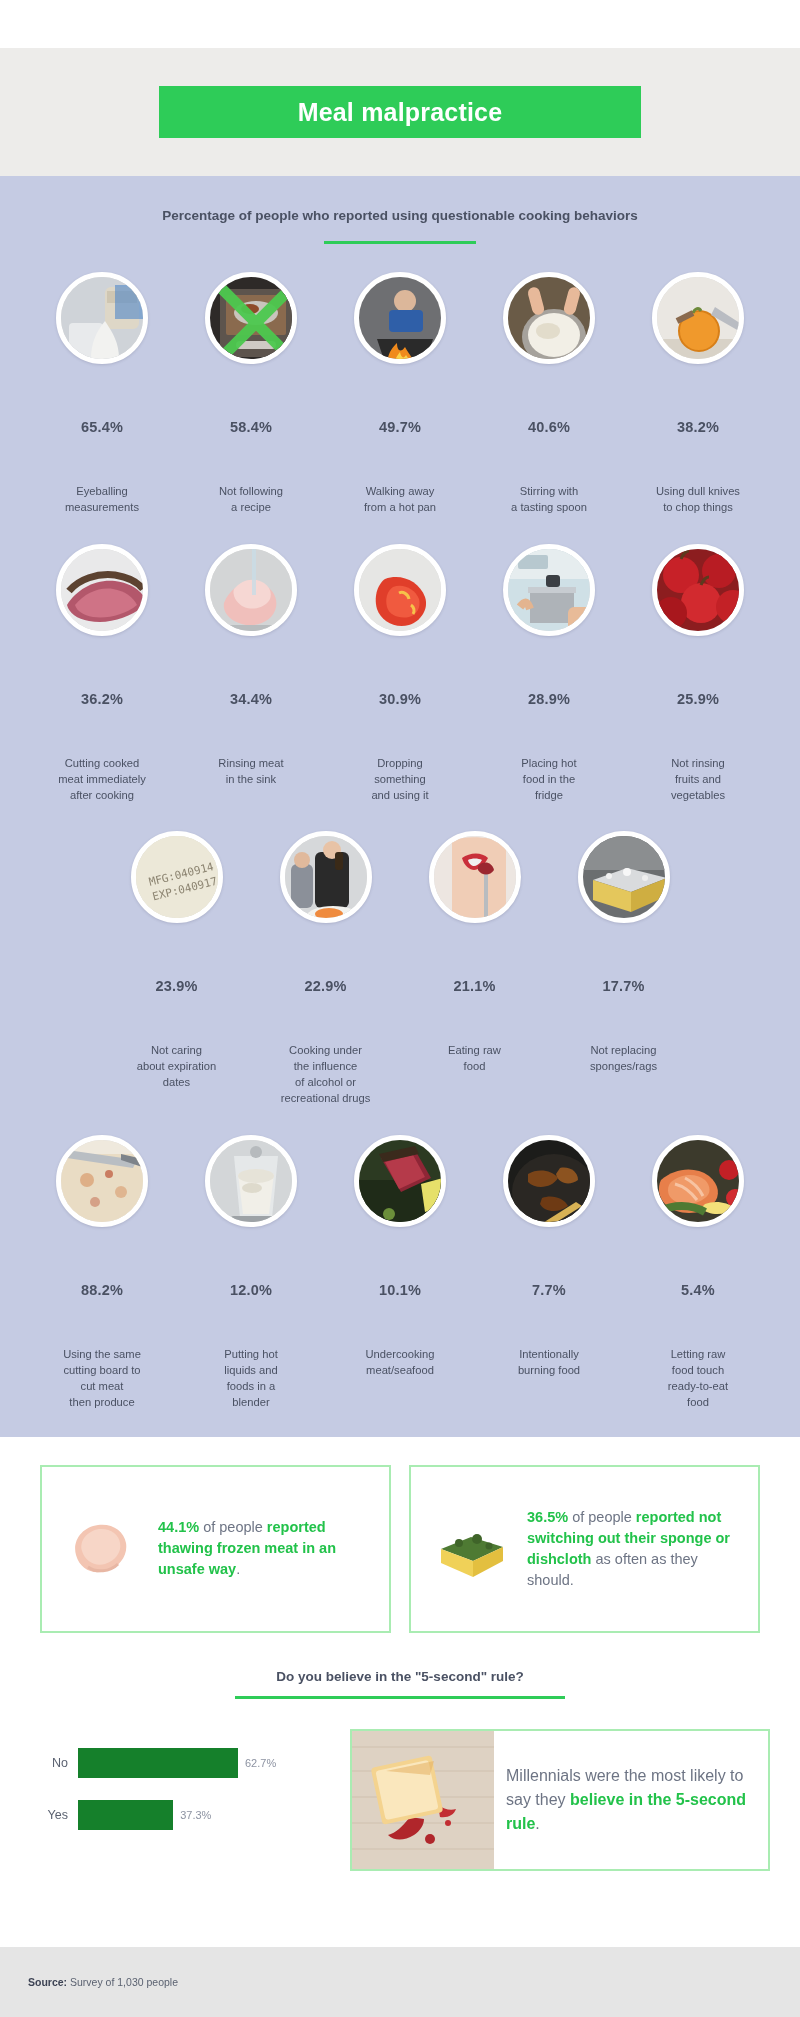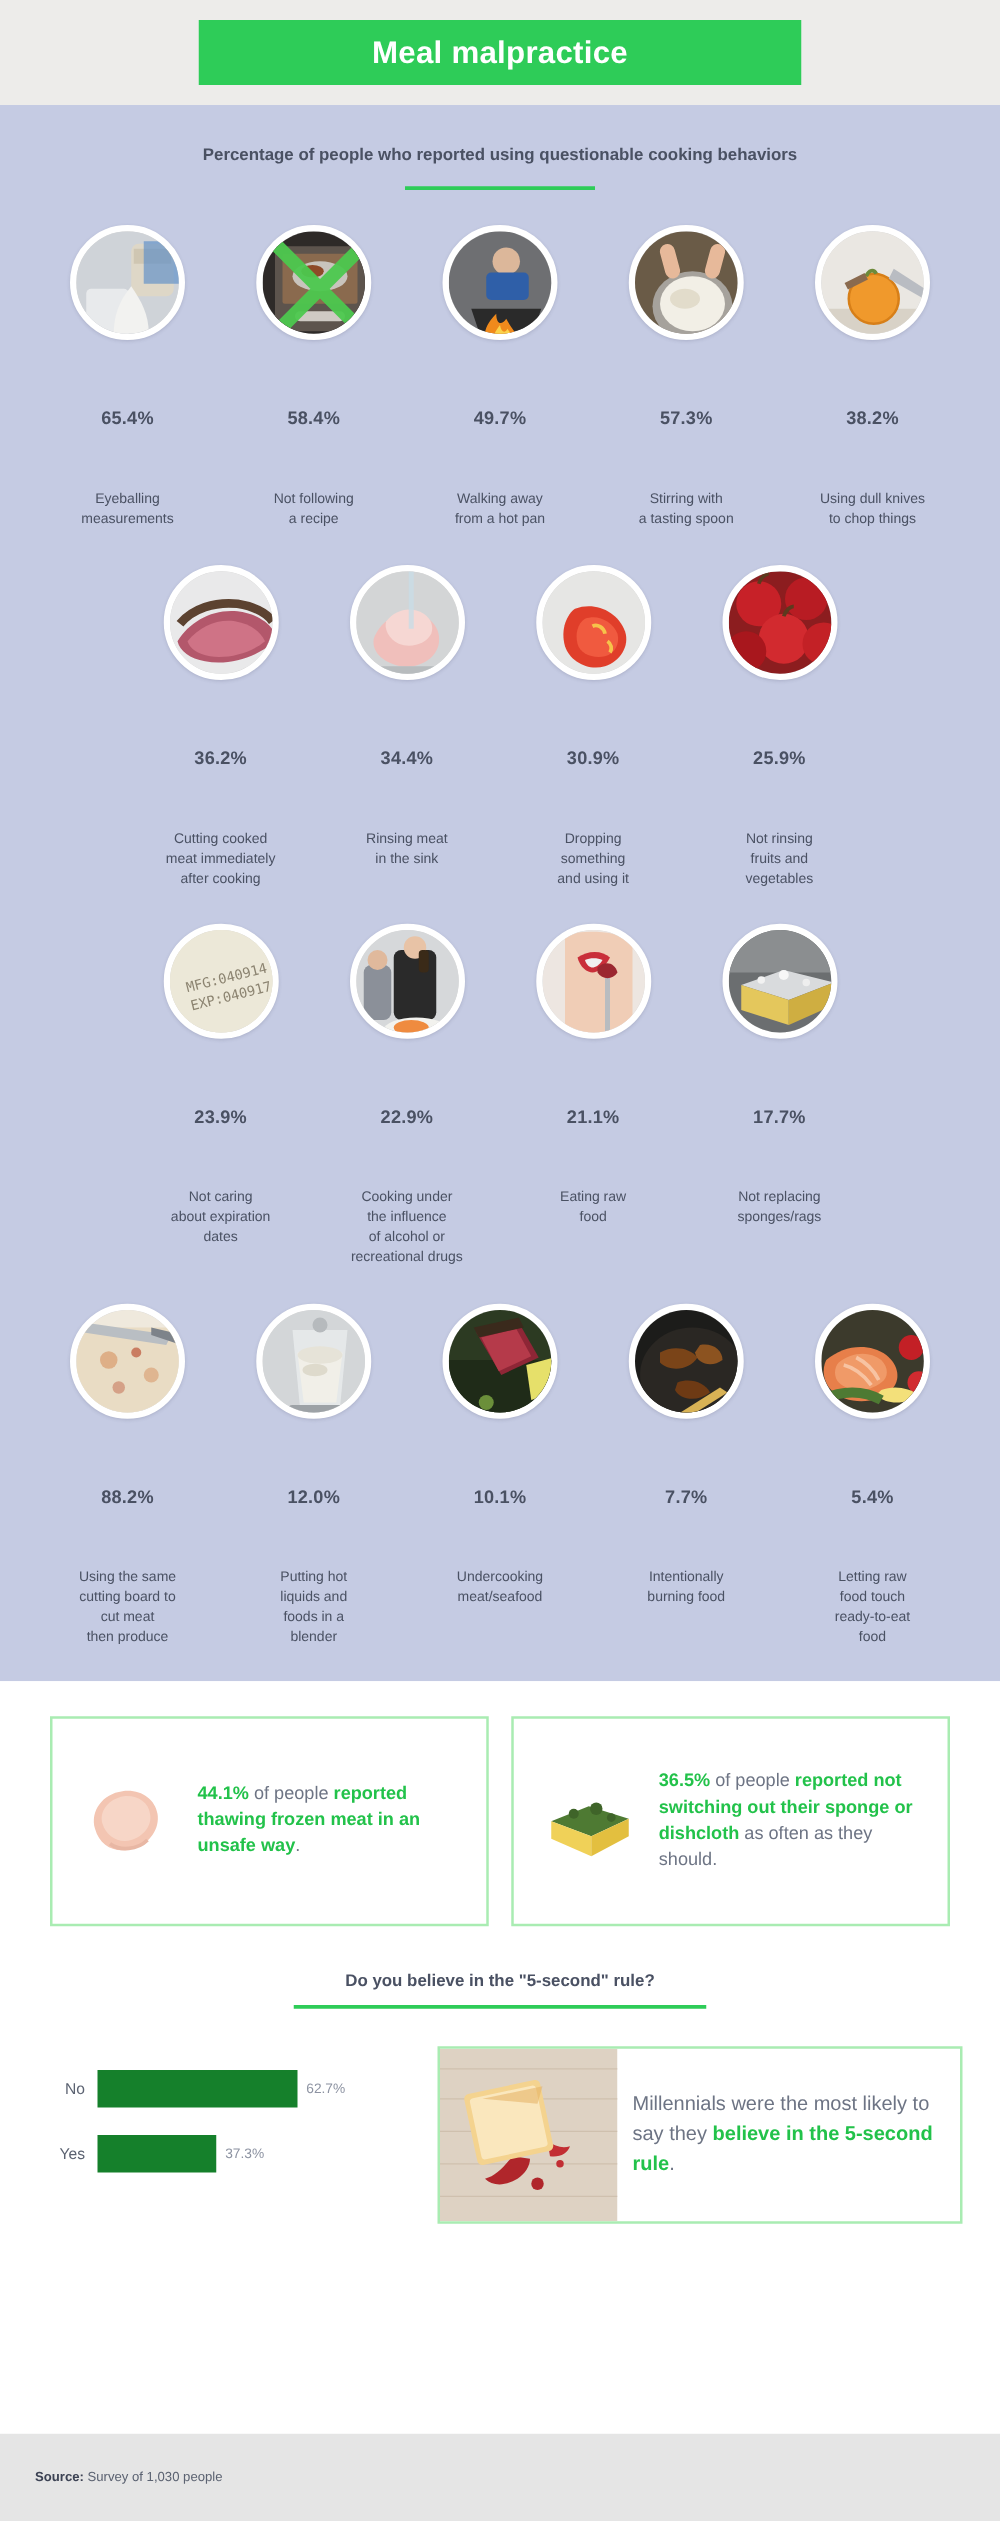--- a/index.html
+++ b/index.html
@@ -12,24 +12,25 @@
     width: 800px;
     height: 2017px;
     position: relative;
     overflow: hidden;
     background: #ffffff;
   }
 
   
   .header {
     background: #edecea;
-    height: 84px;
+    height: 128px;
     display: flex;
     align-items: center;
     justify-content: center;
+    margin-top: 48px;
   }
   .title-plate {
     background: #2ecc58;
     width: 482px;
     height: 52px;
     display: flex;
     align-items: center;
     justify-content: center;
   }
   .title-plate h1 {
@@ -293,21 +294,21 @@
             <div class="photo">
               <svg class="img" viewBox="0 0 92 92" width="92" height="92" preserveAspectRatio="none">
                 <rect width="92" height="92" fill="#6a5b47"></rect>
                 <ellipse cx="46" cy="60" rx="32" ry="28" fill="#cfd2d6" opacity=".6"></ellipse>
                 <ellipse cx="46" cy="58" rx="26" ry="22" fill="#f2efe6"></ellipse>
                 <ellipse cx="40" cy="54" rx="12" ry="8" fill="#e2dccb"></ellipse>
                 <rect x="22" y="10" width="12" height="28" rx="6" fill="#e7b99a" transform="rotate(-15 28 24)"></rect>
                 <rect x="58" y="10" width="12" height="28" rx="6" fill="#e7b99a" transform="rotate(15 64 24)"></rect>
               </svg>
             </div>
-            <div class="pct">57.3%</div>
+            <div class="pct">40.6%</div>
             <div class="lbl">Stirring with
 a tasting spoon</div>
           </div>
           <div class="cell">
             <div class="photo">
               <svg class="img" viewBox="0 0 92 92" width="92" height="92" preserveAspectRatio="none">
                 <rect width="92" height="92" fill="#eae7e2"></rect>
                 <rect x="0" y="62" width="92" height="30" fill="#d8d2c7"></rect>
                 <circle cx="42" cy="54" r="20" fill="#f0992c"></circle>
                 <circle cx="42" cy="54" r="20" fill="none" stroke="#d77f18" stroke-width="2"></circle>
@@ -356,20 +357,38 @@
                 <rect width="92" height="92" fill="#e6e6e4"></rect>
                 <path d="M26 30c16-6 34 2 40 18 4 12-4 24-16 28-14 4-28-4-32-16-4-14 2-26 8-30z" fill="#e03e2a"></path>
                 <path d="M34 38c10-4 22 2 26 12 2 8-2 16-10 18-10 2-20-2-22-10-2-8 0-16 6-20z" fill="#f05a3f"></path>
                 <path d="M40 44c4-2 9 1 10 6M52 56c3 2 4 6 2 9" stroke="#f6c34a" stroke-width="3" fill="none"></path>
               </svg>
             </div>
             <div class="pct">30.9%</div>
             <div class="lbl">Dropping
 something
 and using it</div>
+          </div>
+          <div class="cell">
+            <div class="photo">
+              <svg class="img" viewBox="0 0 92 92" width="92" height="92" preserveAspectRatio="none">
+                <rect width="92" height="92" fill="#cfe0e6"></rect>
+                <rect x="0" y="0" width="92" height="30" fill="#e6edef"></rect>
+                <rect x="10" y="6" width="30" height="14" rx="2" fill="#b7c8cf"></rect>
+                <path d="M22 40h44v34H22z" fill="#aeb3b8"></path>
+                <path d="M20 38h48v6H20z" fill="#c7ccd1"></path>
+                <rect x="38" y="26" width="14" height="12" rx="3" fill="#3b3f44"></rect>
+                <path d="M12 58c6-8 8-4 10 2" stroke="#e3b48f" stroke-width="8" fill="none"></path>
+                <rect x="60" y="58" width="24" height="34" rx="6" fill="#e8bb98"></rect>
+              </svg>
+            </div>
+            <div class="pct">28.9%</div>
+            <div class="lbl">Placing hot
+food in the
+fridge</div>
           </div>
           <div class="cell">
             <div class="photo">
               <svg class="img" viewBox="0 0 92 92" width="92" height="92" preserveAspectRatio="none">
                 <rect width="92" height="92" fill="#8c1d1f"></rect>
                 <circle cx="24" cy="26" r="18" fill="#c72128"></circle>
                 <circle cx="62" cy="22" r="17" fill="#b81c23"></circle>
                 <circle cx="44" cy="54" r="20" fill="#d22a2f"></circle>
                 <circle cx="14" cy="64" r="16" fill="#a8171d"></circle>
                 <circle cx="76" cy="58" r="17" fill="#c32126"></circle>

